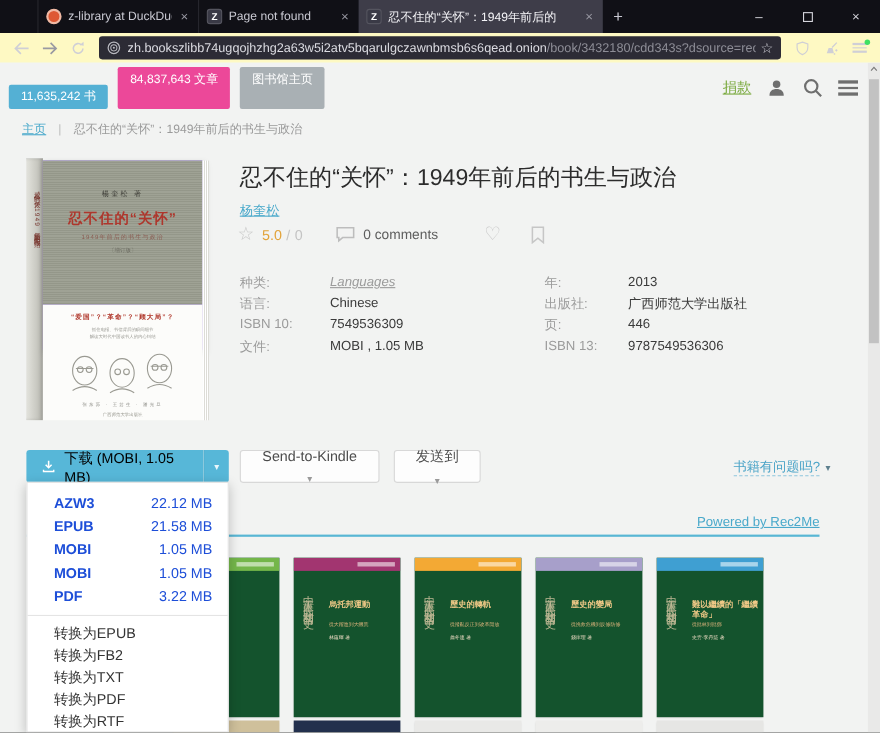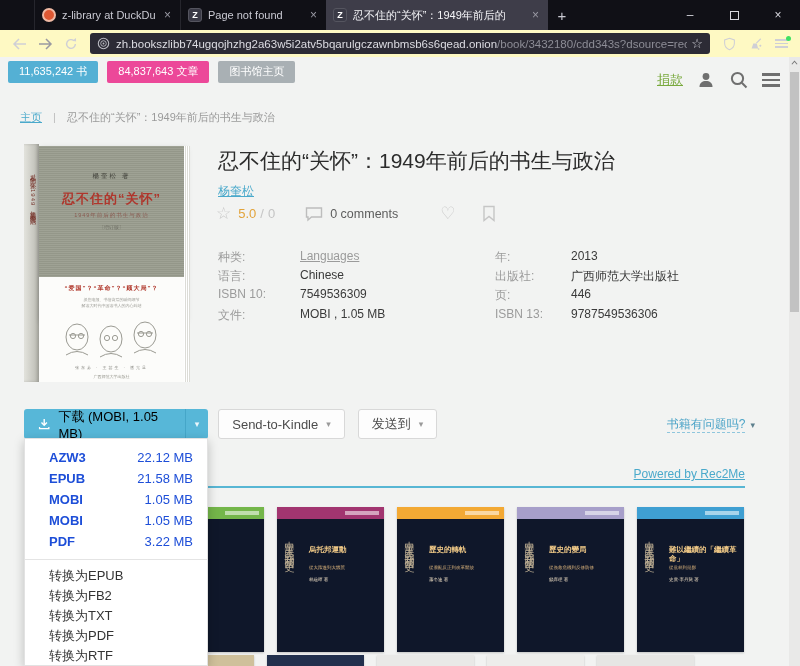--- a/index.html
+++ b/index.html
@@ -79,48 +79,48 @@
   .bm-icon { margin-left:26px; }
 
   .details { position:absolute; top:192px; left:218px; display:flex; font-size:12px; }
   .dcol { display:flex; flex-direction:column; }
   .dcol-1 { width:277px; }
   .drow { display:flex; height:19.2px; align-items:flex-start; }
   .dlabel { color:#9b9b9b; }
   .dval { color:#3a3a3a; }
   .dcol-1 .dlabel { width:82px; }
   .dcol-2 .dlabel { width:76px; }
-  .dval.link { text-decoration:underline; color:#9b9b9b; }
+  .dval.link { text-decoration:underline; color:#9b9b9b;font-style:italic; }
 
   
   .actions-row { position:absolute; top:352px; left:24px; display:flex; align-items:stretch; height:30px; }
   .dl-btn { display:flex; align-items:center; gap:8px; background:#57b7d8; color:#000000; font-size:13px; padding:0 14px; width:161px; border-radius:3px 0 0 3px; }
   .dl-caret { width:23px; background:#57b7d8; border-left:1px solid #45a6c8; border-radius:0 3px 3px 0; display:flex; align-items:center; justify-content:center; color:#eaf7fc; font-size:9px; }
-  .ghost-btn { display:flex; align-items:center; justify-content:center; gap:8px; background:#fdfdfd; border:1px solid #d8d8d8; border-radius:3px; color:#4c4c4c; font-size:13px; }
+  .ghost-btn { display:flex; align-items:center; justify-content:center; gap:8px; background:#fdfdfd; border:1px solid #d8d8d8; border-radius:3px; color:#4c4c4c; font-size:13px;flex-direction:column; }
   .kindle-btn { width:127px; margin-left:10px; }
   .send-btn { width:79px; margin-left:13px; }
   .btn-caret { color:#9a9a9a; font-size:9px; }
   .report-link { position:absolute; top:359px; right:45px; font-size:12px; color:#4aa3c7; }
   .report-link .label { border-bottom:1px dashed #8fc6dd; padding-bottom:1px; }
   .report-link .btn-caret { margin-left:5px; color:#5d7f8d; }
 
   
   .dropdown { position:absolute; top:381px; left:24px; width:184px; bottom:0; background:#fff; border:1px solid #e2e2e2; box-shadow:0 3px 10px rgba(0,0,0,.22); z-index:10; padding-top:8px; }
   .fmt-row { display:flex; justify-content:space-between; align-items:center; height:21px; padding:0 14px 0 24px; font-size:13px; color:#1d4ed8; }
   .fmt-name { font-weight:bold; }
   .menu-divider { height:1px; background:#e4e4e4; margin:7px 0 6px; }
   .conv-row { height:20px; line-height:20px; padding-left:24px; font-size:13px; color:#333; }
 
   
   .powered { position:absolute; top:410px; right:55px; font-size:12px; color:#4aa9cb; text-decoration:underline; }
   .teal-divider { position:absolute; top:429px; left:24px; right:55px; height:2px; background:#58b6d4; }
 
   
   .related-row { position:absolute; top:450px; left:157px; display:flex; gap:13px; }
-  .rbook { position:relative; width:107px; height:145px; background:#0f172a; box-shadow:0 1px 2px rgba(0,0,0,.2); overflow:hidden; }
+  .rbook { position:relative; width:97px; height:145px; background:#14532d; box-shadow:0 1px 2px rgba(0,0,0,.2); overflow:hidden; }
   .rstrip { position:absolute; top:0; left:0; width:100%; height:12px; }
   .rstrip::after { content:""; position:absolute; right:5px; top:4px; width:34px; height:4px; background:rgba(255,255,255,.55); }
   .rseries { position:absolute; left:5px; top:26px; writing-mode:vertical-rl; font-size:10px; color:#dcc9a6; letter-spacing:3px; height:112px; overflow:hidden; opacity:.85; }
   .rtitle { position:absolute; left:32px; right:3px; top:38px; font-size:7.5px; line-height:9px; font-weight:bold; color:#f0c987; }
   .rsub { position:absolute; left:32px; right:3px; top:58px; font-size:4.5px; color:#d8b17a; }
   .rauthor { position:absolute; left:32px; right:3px; top:70px; font-size:4.5px; color:#e8d9c0; }
   .second-row { position:absolute; top:598px; left:157px; display:flex; gap:13px; }
   .rbook2 { width:97px; height:20px; box-shadow:0 1px 2px rgba(0,0,0,.2); }
 
   
@@ -210,21 +210,21 @@
           <span></span>
           <span></span>
         </div>
       <i class="menu-dot"></i>
     </div>
   </div>
 
   <div class="page">
 
     <div class="badges-row">
-      <span class="badge" style="background-color: rgb(84, 176, 212);">11,635,242 书</span>
+      <span class="badge" style="background-color: rgb(84, 176, 212); margin-top: 16px;">11,635,242 书</span>
       <span class="badge" style="background-color: #ec4899;">84,837,643 文章</span>
       <span class="badge" style="background-color: rgb(169, 176, 180);">图书馆主页</span>
     </div>
 
     <div class="header-icons">
       <a class="donate-link">捐款</a>
       <span class="hicon">
         <svg width="20" height="20" viewBox="0 0 20 20">
             <circle cx="10" cy="6.5" r="3.4" fill="#6f6f6f"></circle>
             <path d="M3.5 17 C3.5 12.8 6.4 11 10 11 C13.6 11 16.5 12.8 16.5 17 Z" fill="#6f6f6f"></path>

